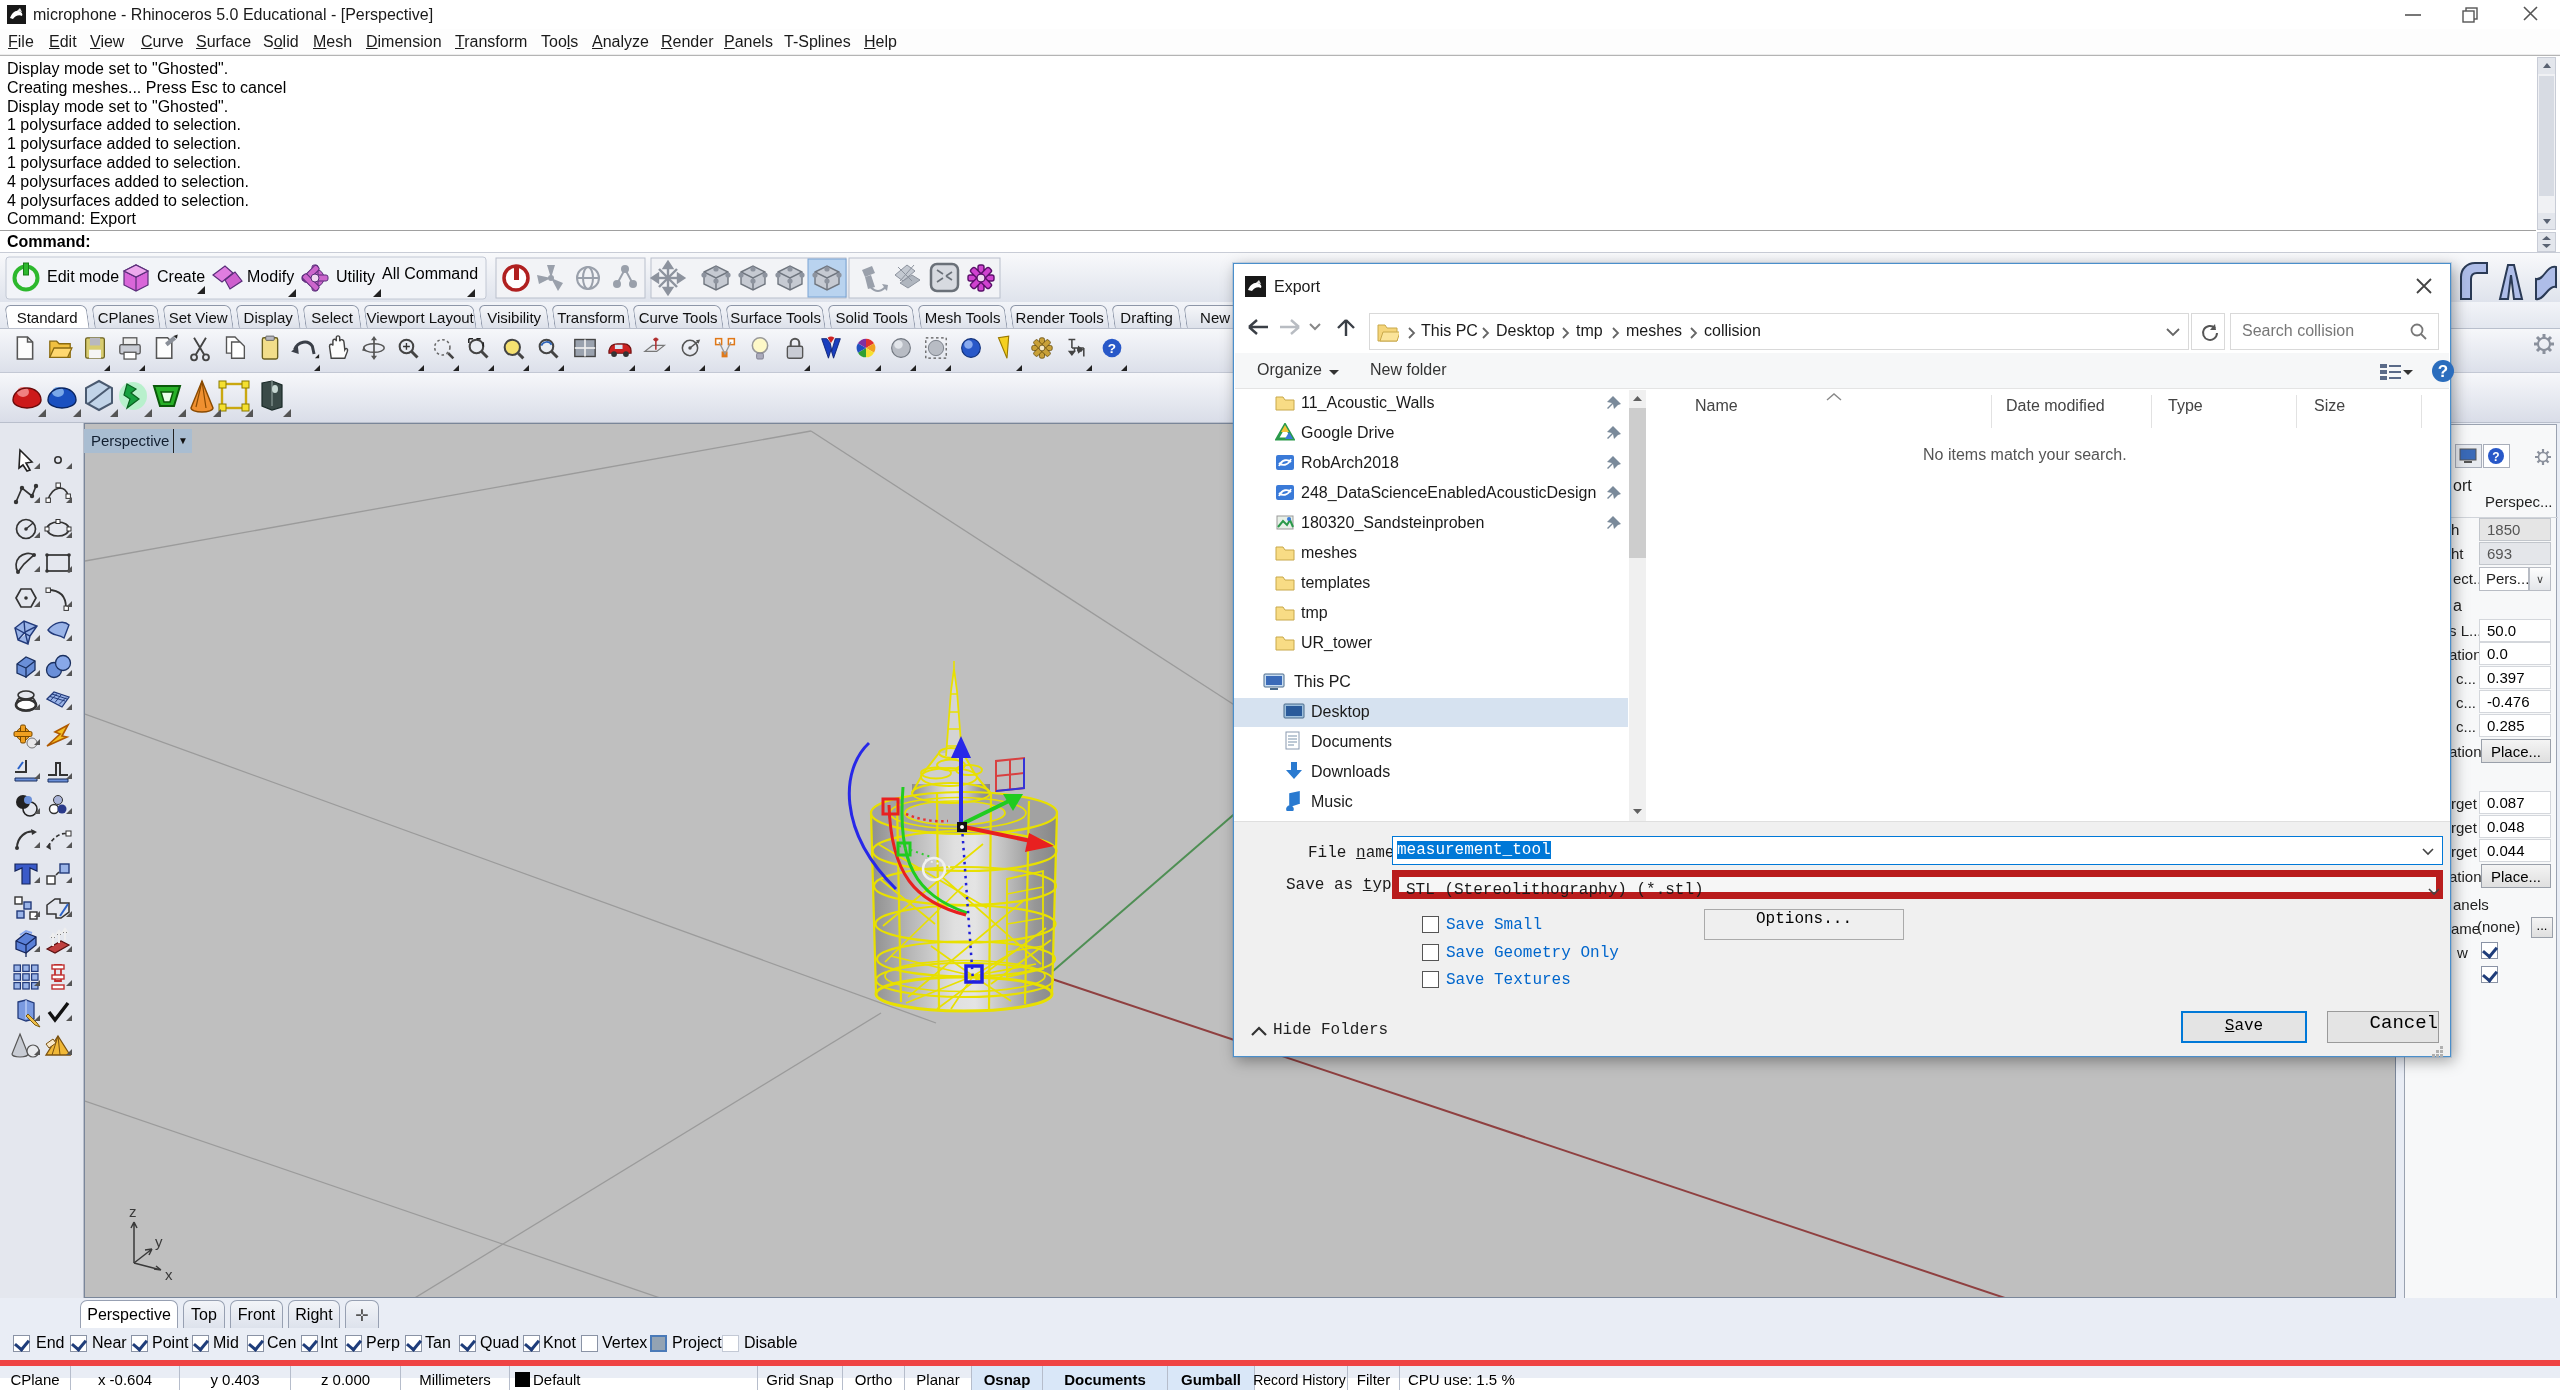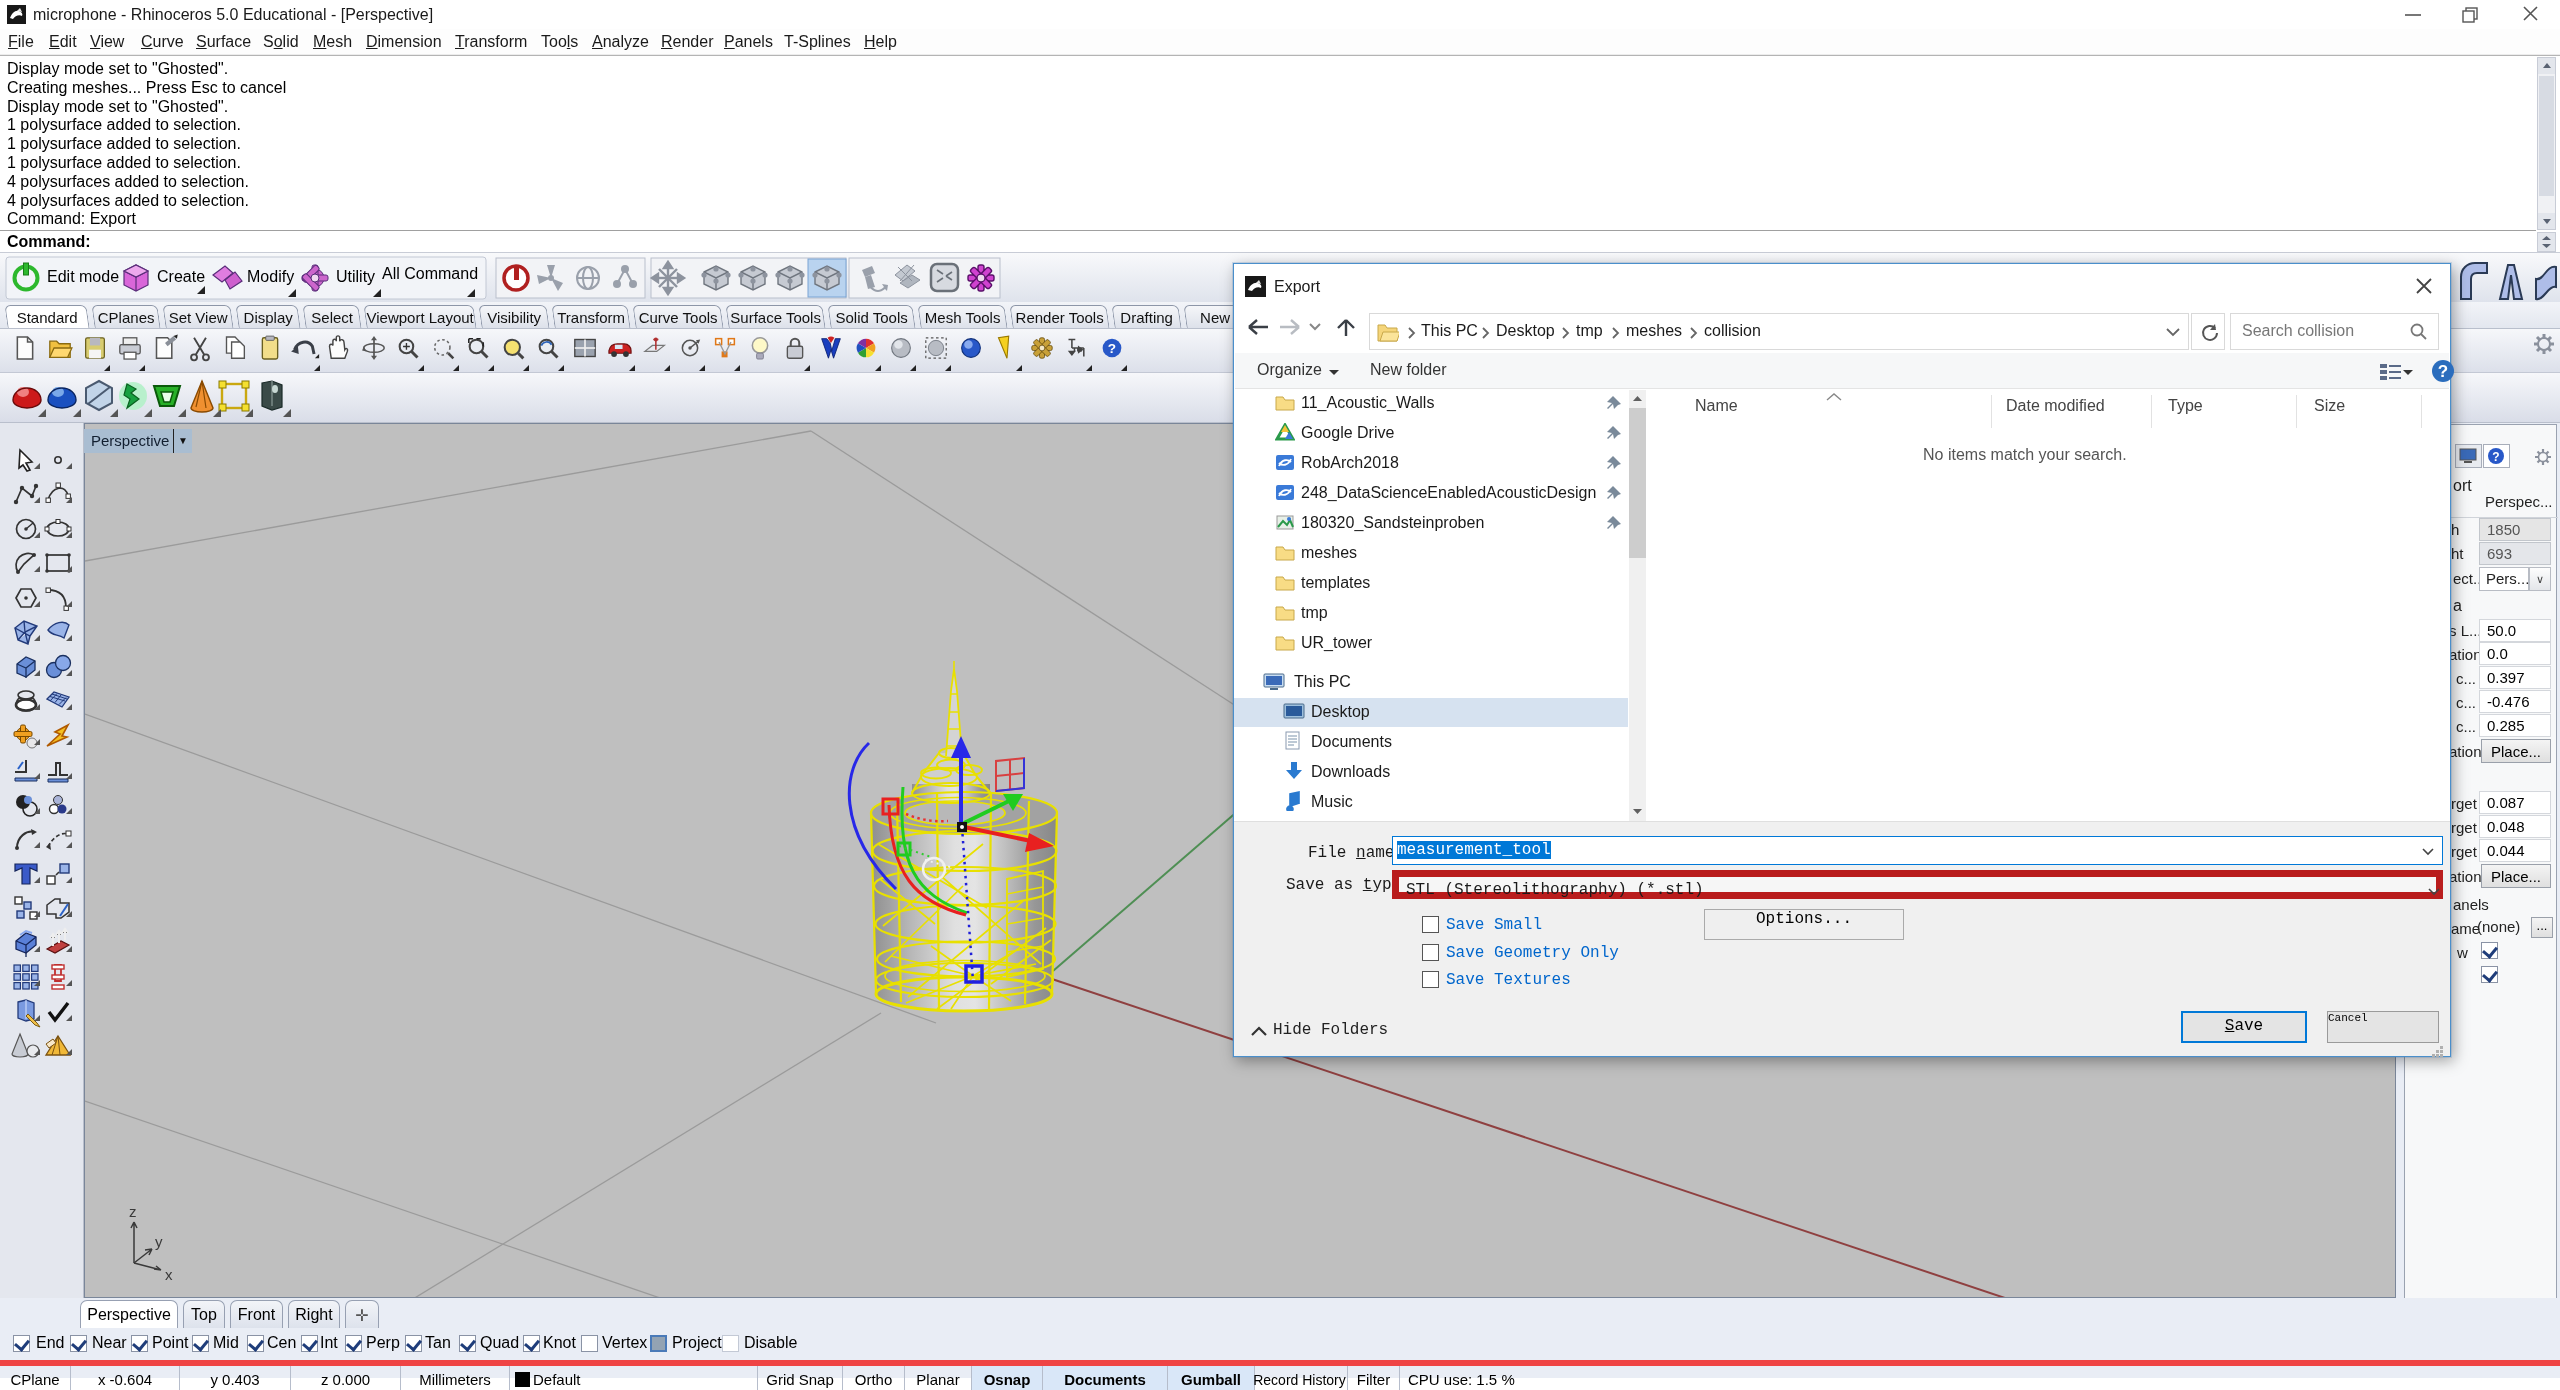--- a/index.html
+++ b/index.html
@@ -1240,21 +1240,21 @@
       <div class="abs" style="left:188px;top:122px;width:17px;height:17px;background:#fff;border:1px solid #555"></div>
       <span class="dtext blue" style="left:212px;top:122px">Save Geometry Only</span>
       <div class="abs" style="left:188px;top:149px;width:17px;height:17px;background:#fff;border:1px solid #555"></div>
       <span class="dtext blue" style="left:212px;top:149px">Save Textures</span>
       <div class="abs" style="left:470px;top:87px;width:200px;height:31px;background:#efefef;border:1px solid #aaa;text-align:center;font-size:16px;padding-top:-289px">Options...</div>
       <svg class="abs" style="left:16px;top:203px" width="18" height="14">
           <path d="M2 10 l7 -7 7 7" fill="none" stroke="#333" stroke-width="2.2"></path>
         </svg>
       <span class="dtext" style="left:39px;top:199px;color:#222">Hide Folders</span>
       <div class="abs" style="left:947px;top:189px;width:126px;height:32px;background:#e4e4e4;border:2px solid #0078d7;text-align:center;font-size:16px;padding-top:4px"><u>S</u>ave</div>
-      <div class="abs" style="left:1093px;top:189px;width:112px;height:32px;background:#e4e4e4;border:1px solid #9a9a9a;text-align:left;font-size:11px;padding-top:-289px">Cancel</div>
+      <div class="abs" style="left:1093px;top:189px;width:112px;height:32px;background:#e4e4e4;border:1px solid #9a9a9a;text-align:right;font-size:19px;padding-top:-289px">Cancel</div>
       <svg class="abs" style="left:1196px;top:222px" width="16" height="16">
           <g fill="#b0b0b0">
             <rect x="10" y="2" width="3" height="3"></rect>
             <rect x="6" y="6" width="3" height="3"></rect>
             <rect x="10" y="6" width="3" height="3"></rect>
             <rect x="2" y="10" width="3" height="3"></rect>
             <rect x="6" y="10" width="3" height="3"></rect>
             <rect x="10" y="10" width="3" height="3"></rect>
           </g>
         </svg>

